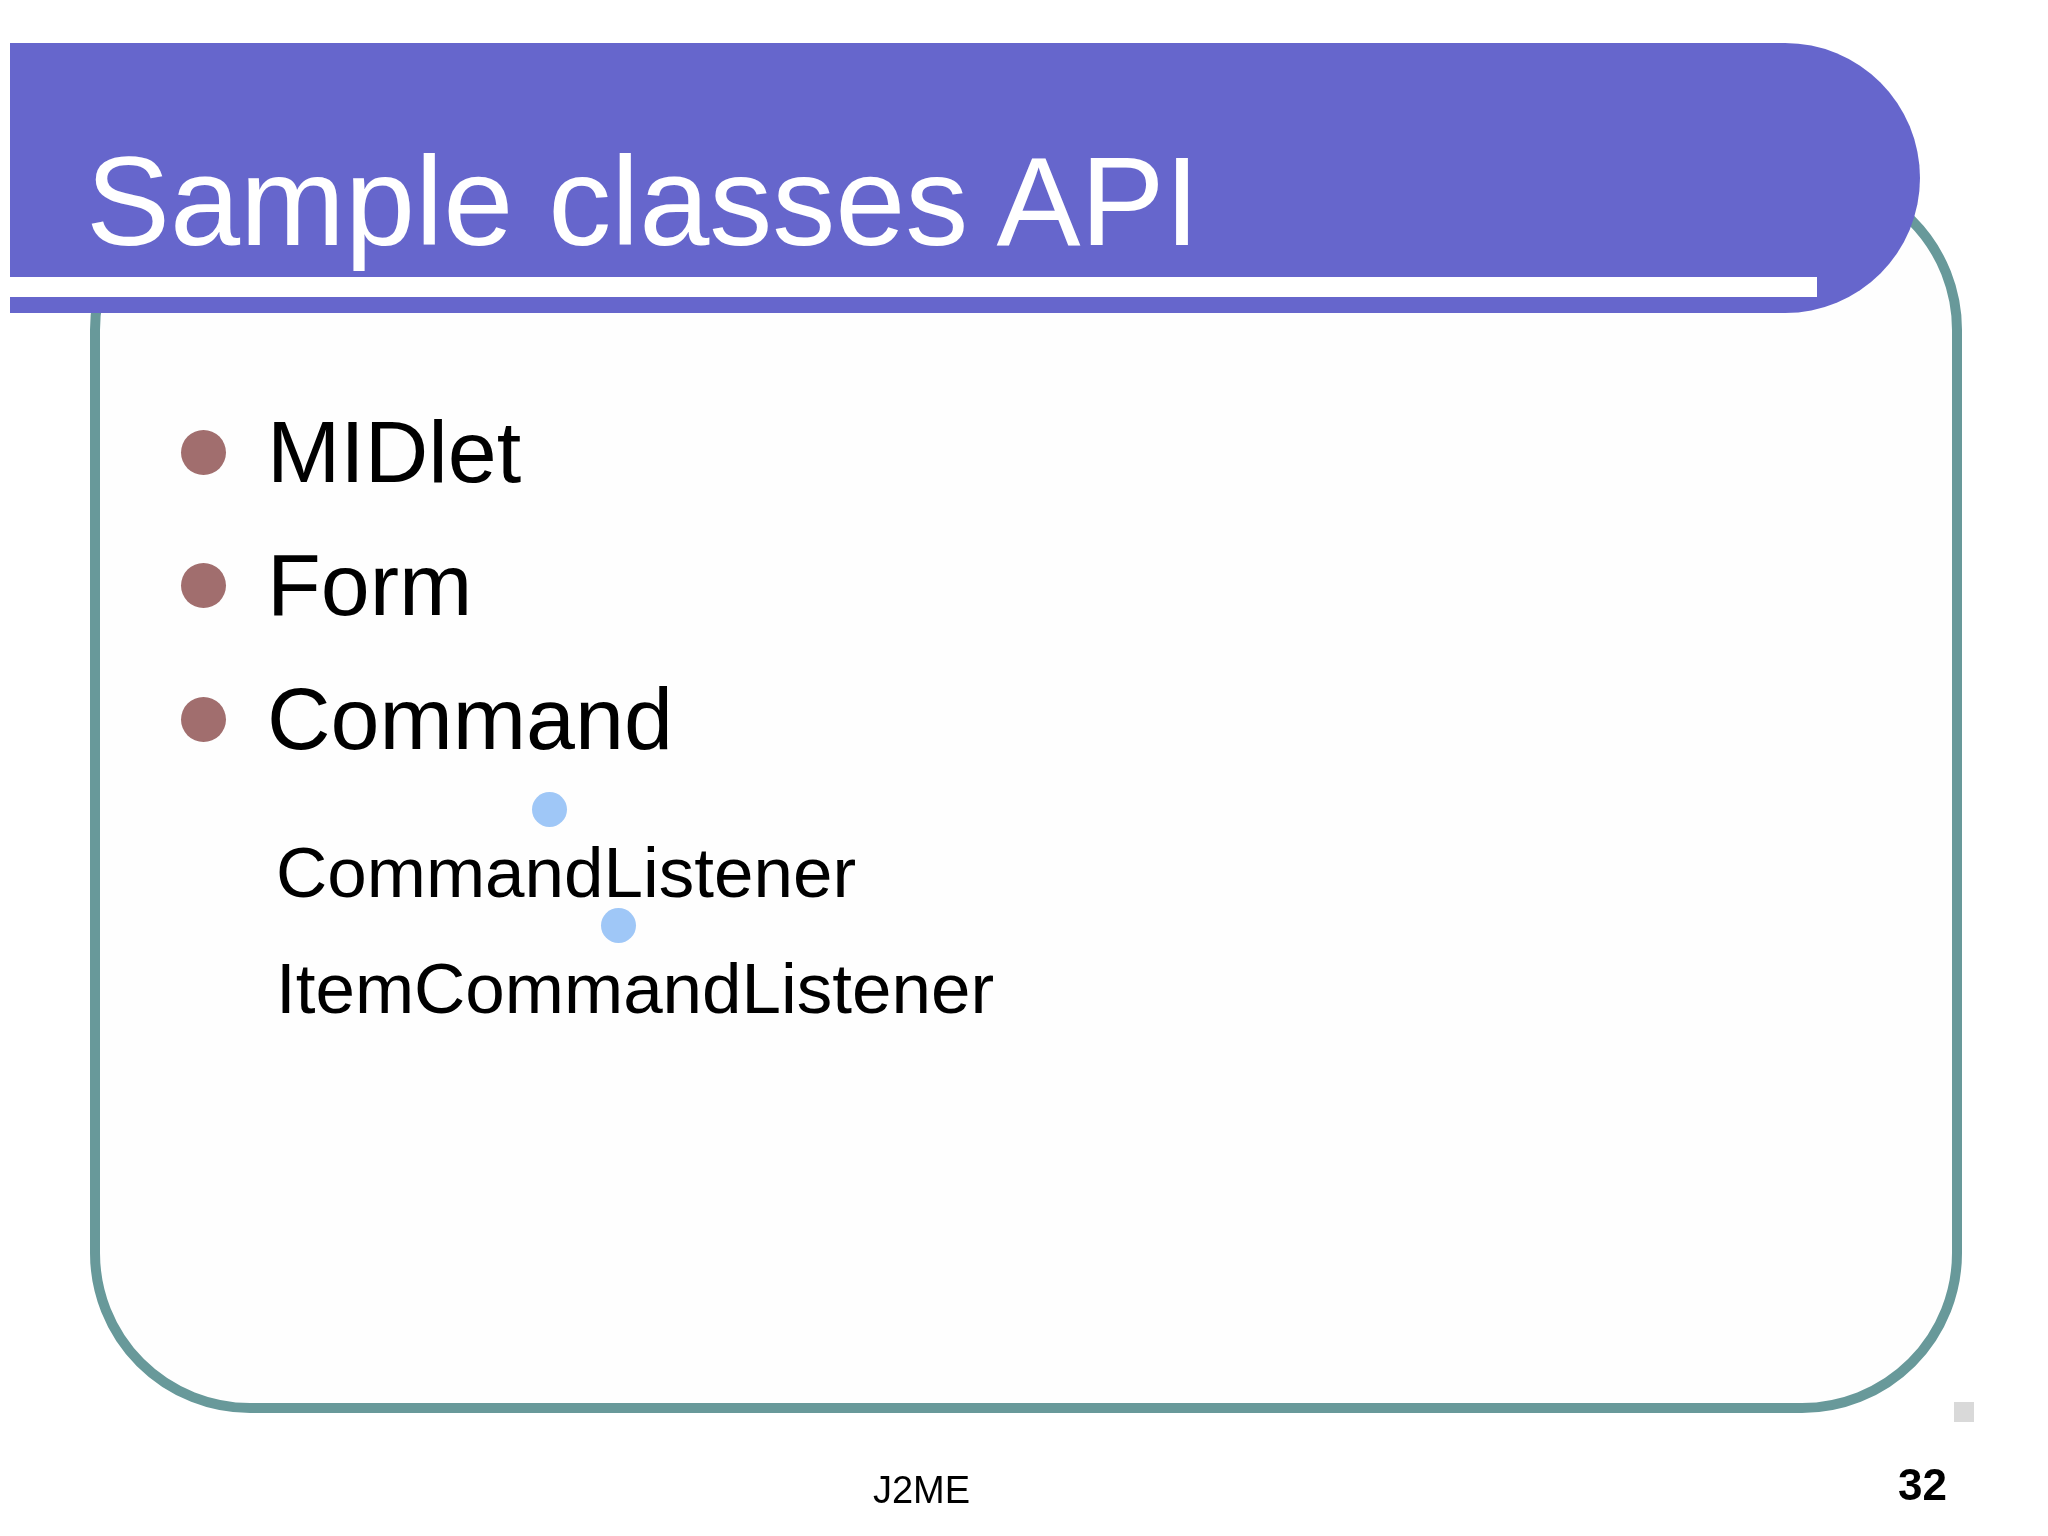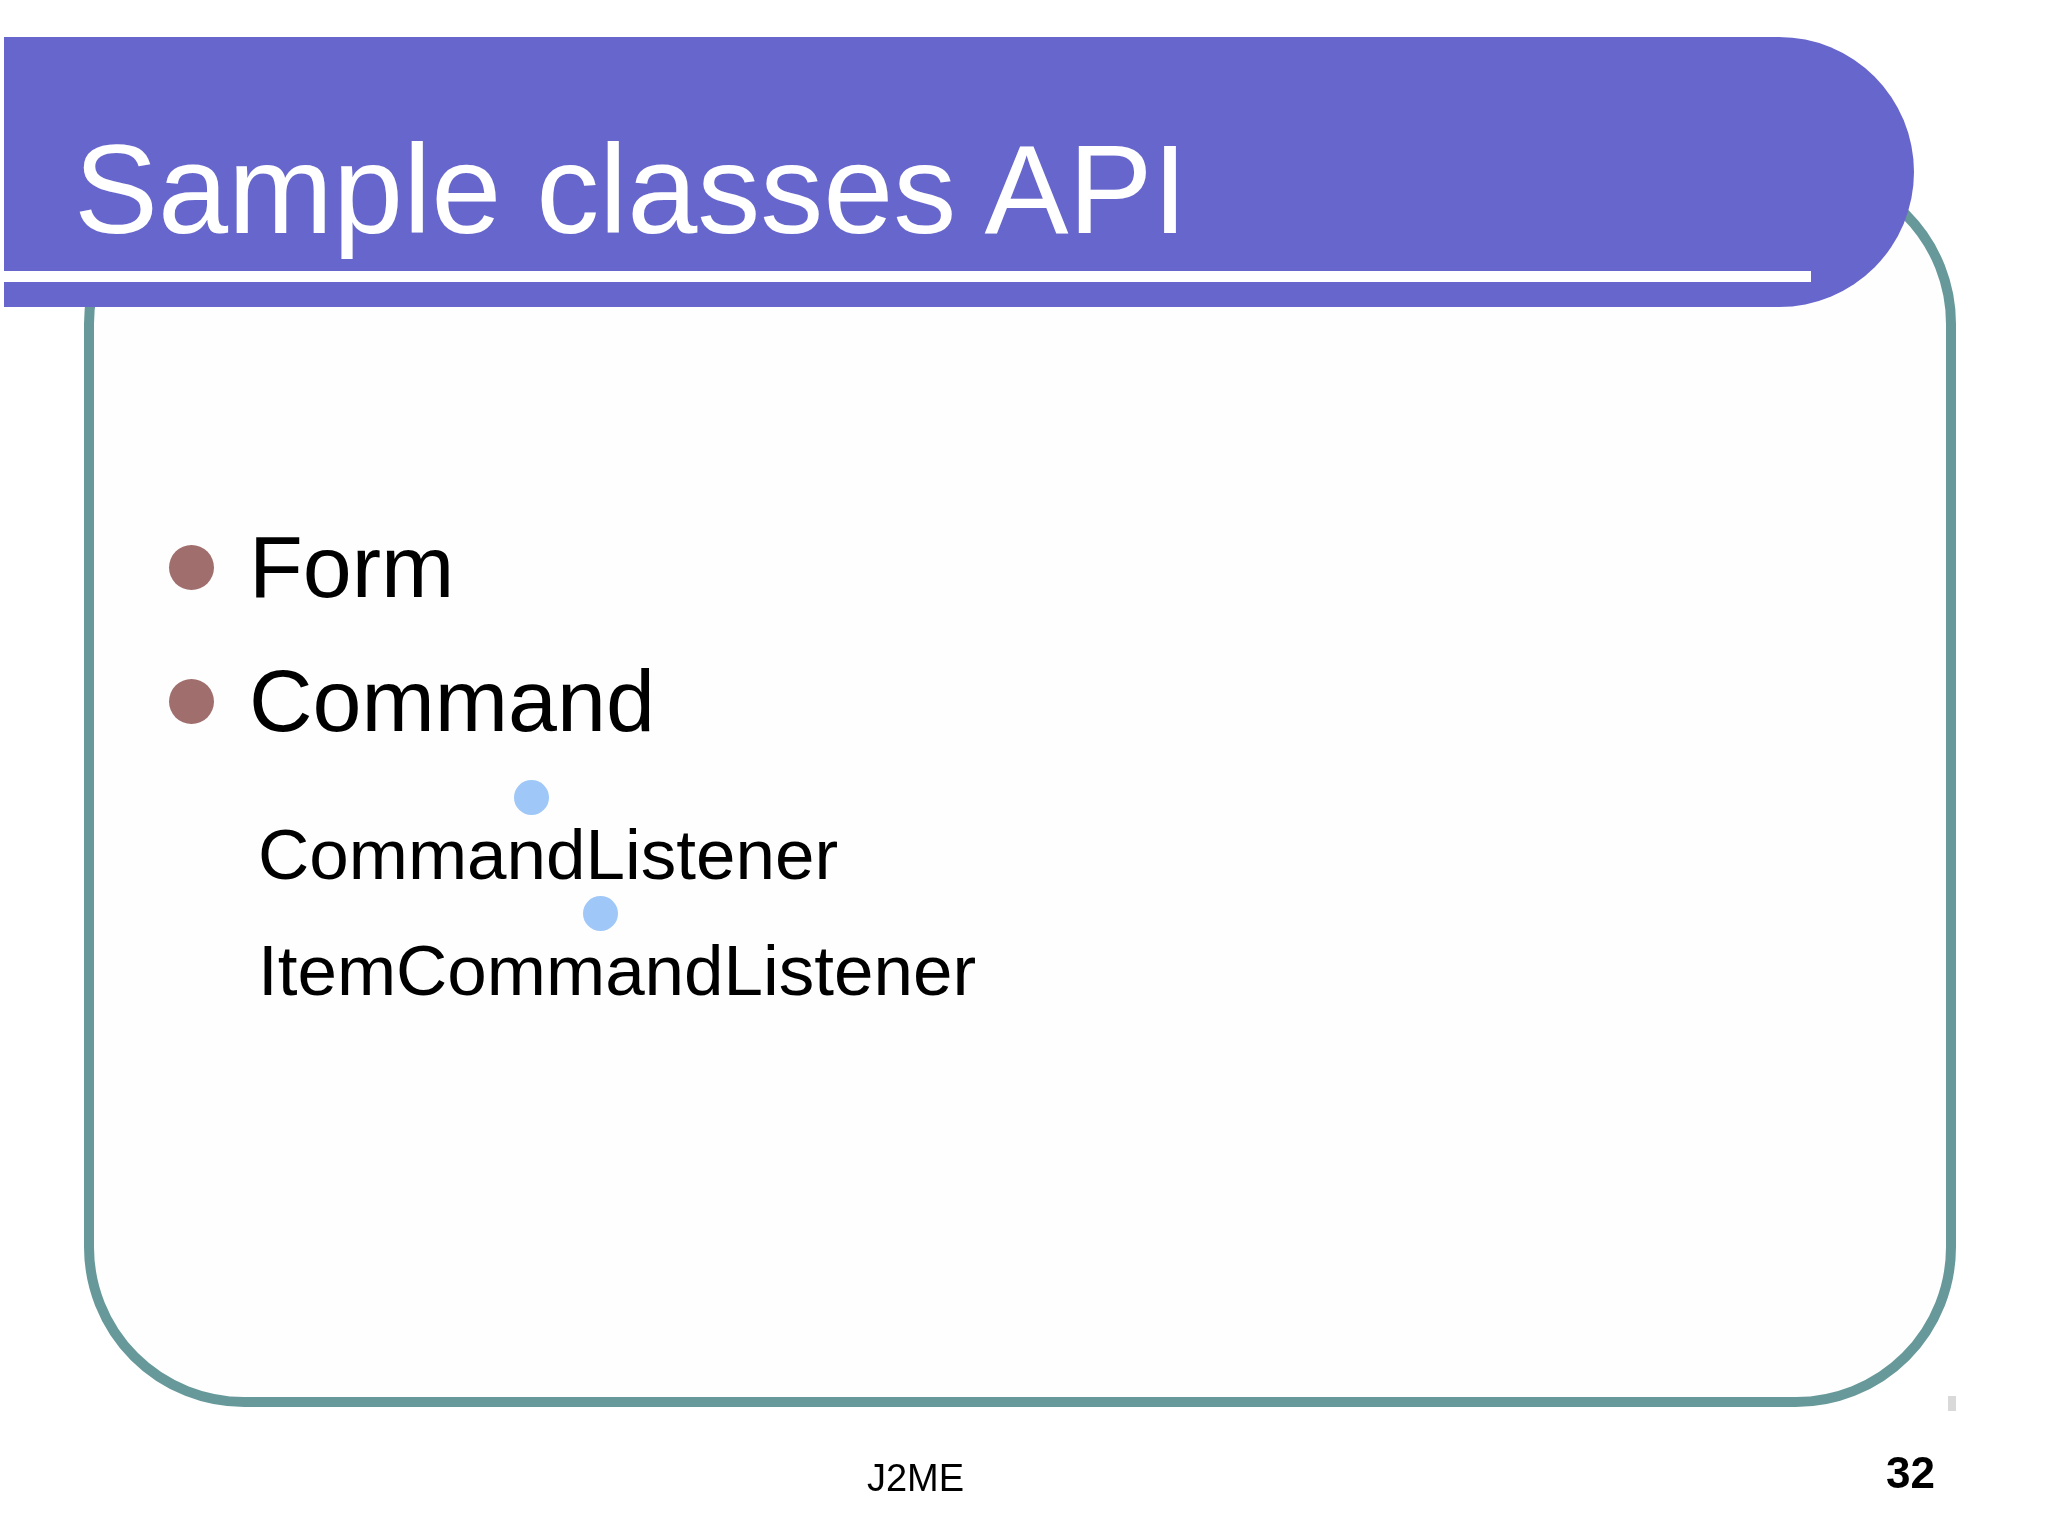--- a/index.html
+++ b/index.html
@@ -1,15 +1,15 @@
 <!DOCTYPE html>
 <html style="--banner: #6666cc; --border: #68999a; --bullet-level1: #a16e6e; --bullet-level2: #9fc7f7; --emphasis-text: #5d878a;"><head>
 <meta charset="utf-8">
 <style>
-  * { margin: 0; padding: 4px; box-sizing: border-box; }
+  * { margin: 0; padding: 10px; box-sizing: border-box; }
   html, body { width: 2048px; height: 1536px; }
   body {
     position: relative;
     width: 2048px;
     height: 1536px;
     background: #ffffff;
     overflow: hidden;
     font-family: "Liberation Sans", sans-serif;
     color: #000000;
   }
@@ -132,20 +132,24 @@
 
 <div class="content-frame"></div>
 
 <div class="title-banner">
   <div class="title-text">Sample classes API</div>
 </div>
 <div class="title-rule"></div>
 
 <div class="bullet-list">
 
+  <div class="li l1 row-0">
+    <span class="dot"></span>
+    <span>MIDlet</span>
+  </div>
 
   <div class="li l1 row-1">
     <span class="dot"></span>
     <span>Form</span>
   </div>
 
   <div class="li l1 row-2">
     <span class="dot"></span>
     <span>Command</span>
   </div>

